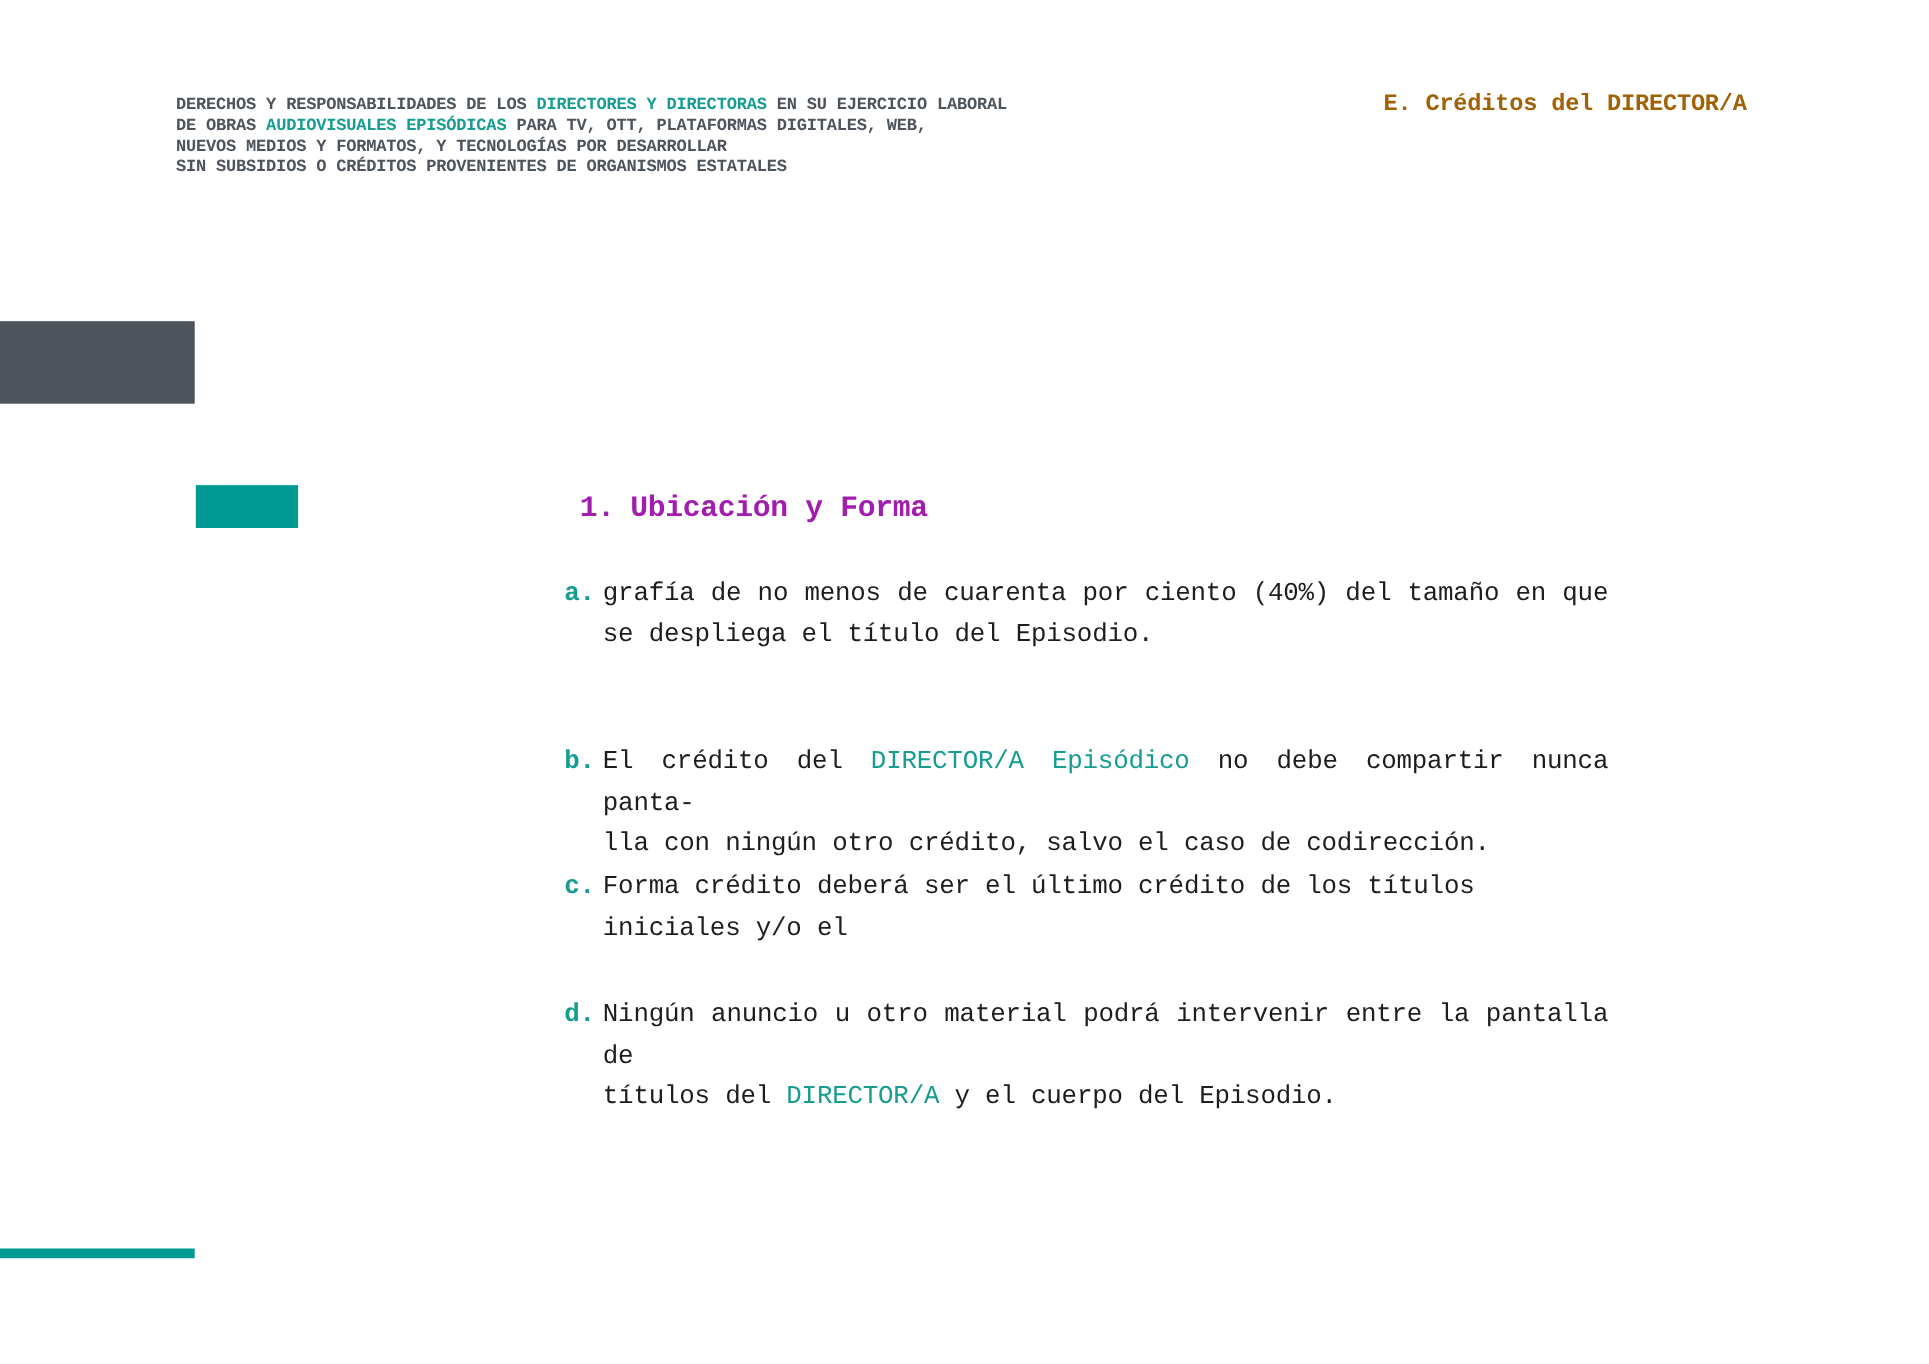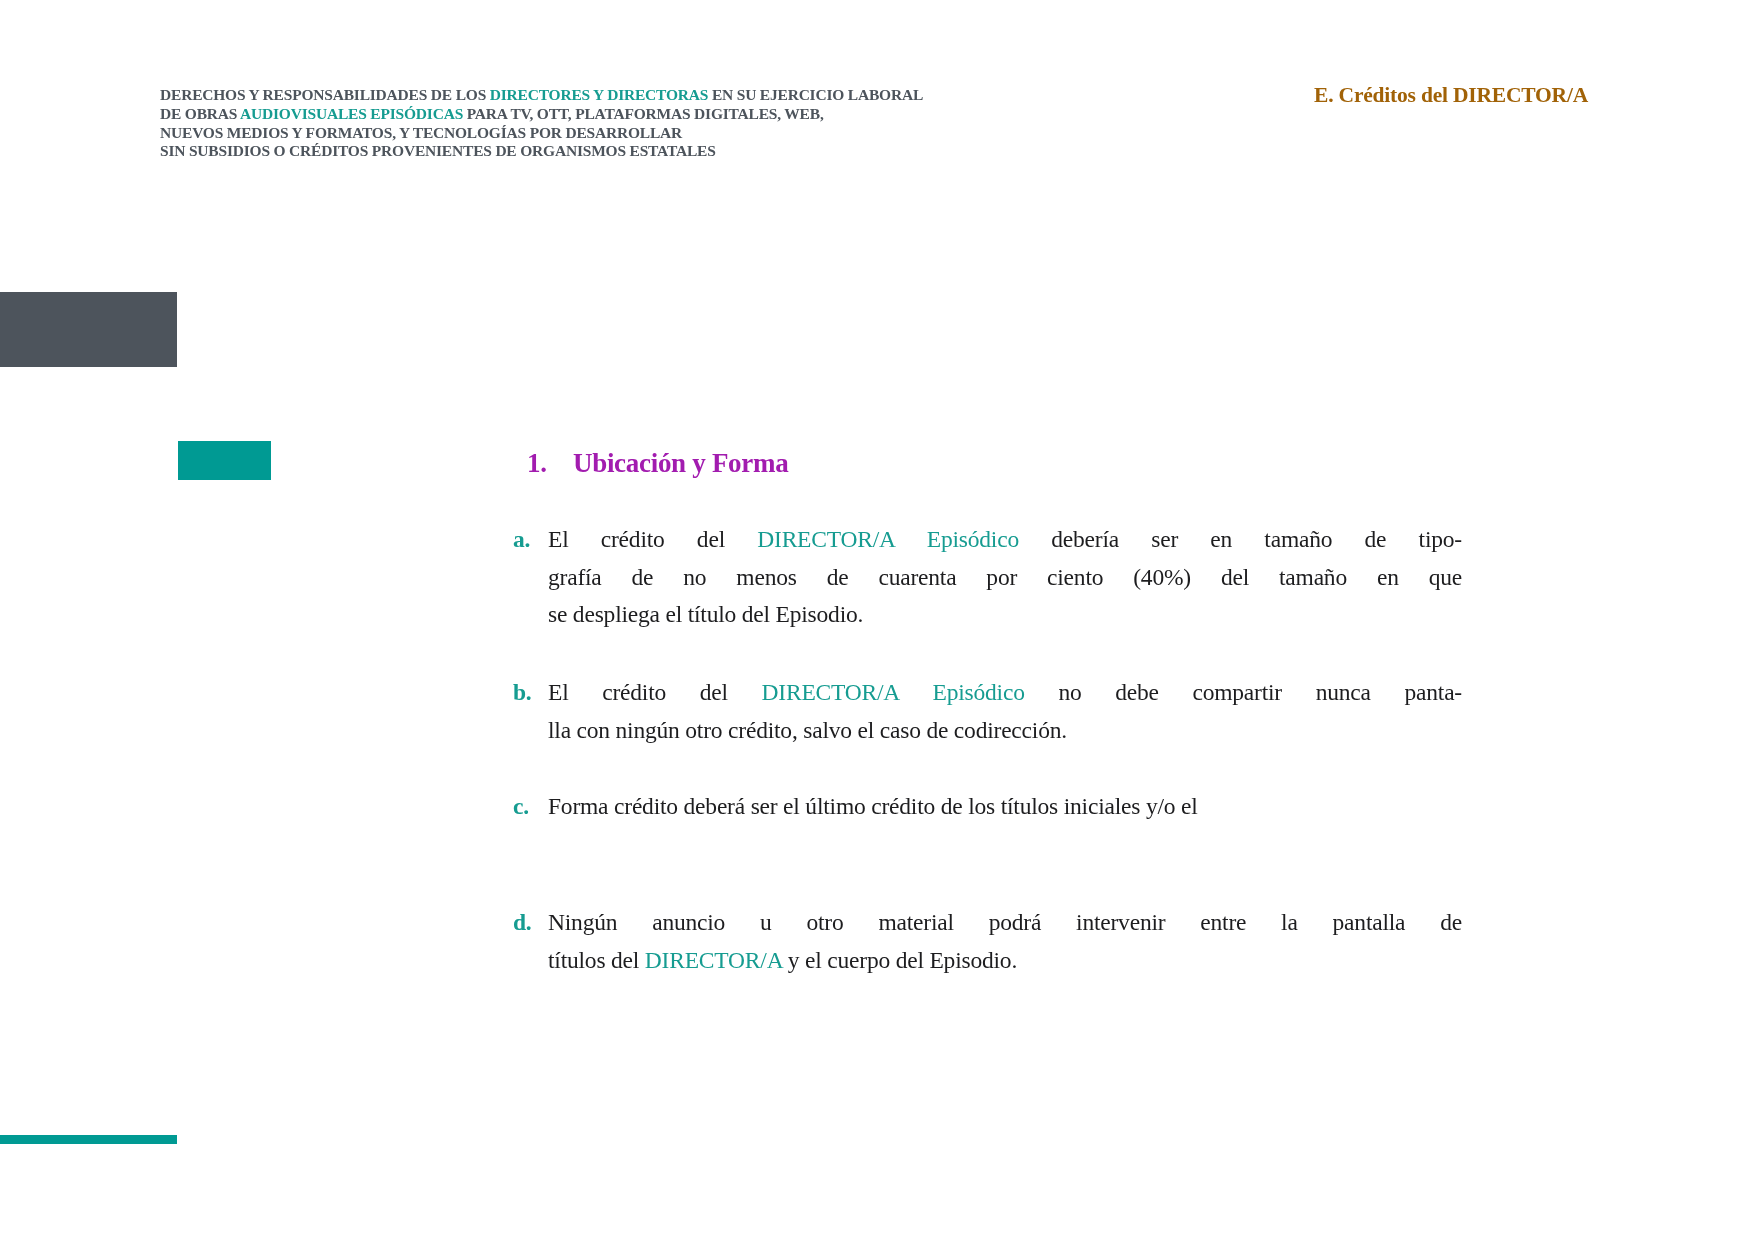--- a/index.html
+++ b/index.html
@@ -2,21 +2,21 @@
 <html><head>
 <meta charset="utf-8">
 <style>
   html, body { margin: 0; padding: 0; background: #ffffff; }
   .page {
     position: relative;
     width: 1754px;
     height: 1144px;
     background: #ffffff;
     overflow: hidden;
-    font-family: Liberation Serif, serif;
+    font-family: Liberation Mono, monospace;
   }
 
   
   .block { position: absolute; }
   .block-gray   { left: 0;    top: 292px;  width: 177px; height: 75px;  background: #4D545C; }
   .block-teal-s { left: 178px; top: 441px; width: 93px;  height: 39px;  background: #009A93; }
   .block-teal-b { left: 0;    top: 1135px; width: 177px; height: 105px; background: #009A93; }
 
   
   .header-left {
@@ -127,21 +127,20 @@
 
 
   <div class="section-heading">
     <span class="num">1.</span><span>Ubicación y Forma</span>
   </div>
 
   <div class="content">
 
     <div class="item item-a">
       <span class="marker">a.</span>
-      <div class="line"><span class="seg">El crédito del </span><span class="seg teal">DIRECTOR/A Episódico</span><span class="seg"> debería ser en tamaño de tipo-</span></div>
       <div class="line"><span class="seg">grafía de no menos de cuarenta por ciento (40%) del tamaño en que</span></div>
       <div class="line"><span class="seg">se despliega el título del Episodio.</span></div>
     </div>
 
     <div class="item item-b">
       <span class="marker">b.</span>
       <div class="line"><span class="seg">El crédito del </span><span class="seg teal">DIRECTOR/A Episódico</span><span class="seg"> no debe compartir nunca panta-</span></div>
       <div class="line"><span class="seg">lla con ningún otro crédito, salvo el caso de codirección.</span></div>
     </div>
 

